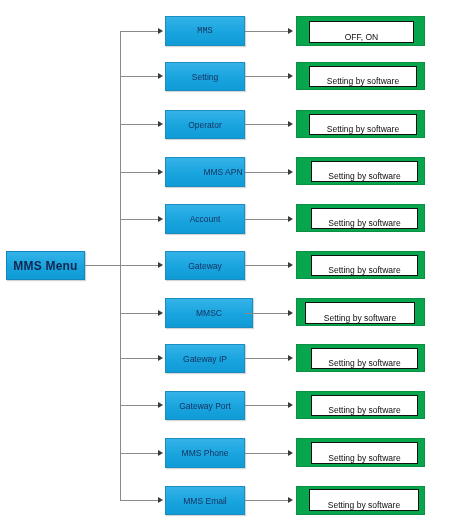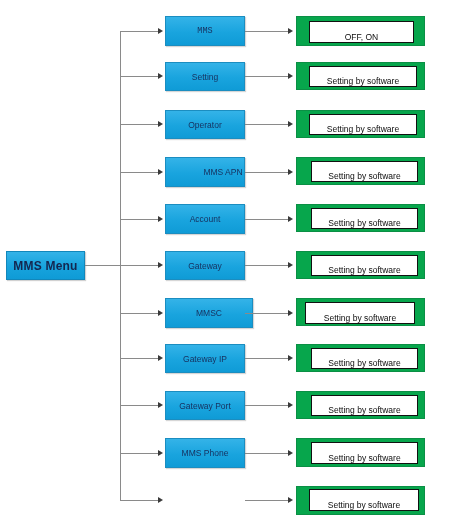--- a/index.html
+++ b/index.html
@@ -240,20 +240,23 @@
   <div class="link" style="left:245px; top:453px; width:43px;"></div>
   <div class="arrow" style="left:288px; top:449.5px;"></div>
   <div class="val-node" style="left:296px; top:438px; width:129px; height:29px;">
     <div class="val-inner" style="left:14px; top:3px; width:107px; height:22px;">
       <span class="node-label">Setting by software</span>
     </div>
   </div>
 
   <div class="branch" style="left:120px; top:500px; width:38px;"></div>
   <div class="arrow" style="left:158px; top:496.5px;"></div>
+  <div class="opt-node" style="left:165px; top:486px; width:80px; height:29px;">
+    <span class="node-label">MMS Email</span>
+  </div>
   <div class="link" style="left:245px; top:500px; width:43px;"></div>
   <div class="arrow" style="left:288px; top:496.5px;"></div>
   <div class="val-node" style="left:296px; top:486px; width:129px; height:29px;">
     <div class="val-inner" style="left:12px; top:2px; width:110px; height:22px;">
       <span class="node-label">Setting by software</span>
     </div>
   </div>
 
 </div>
 

